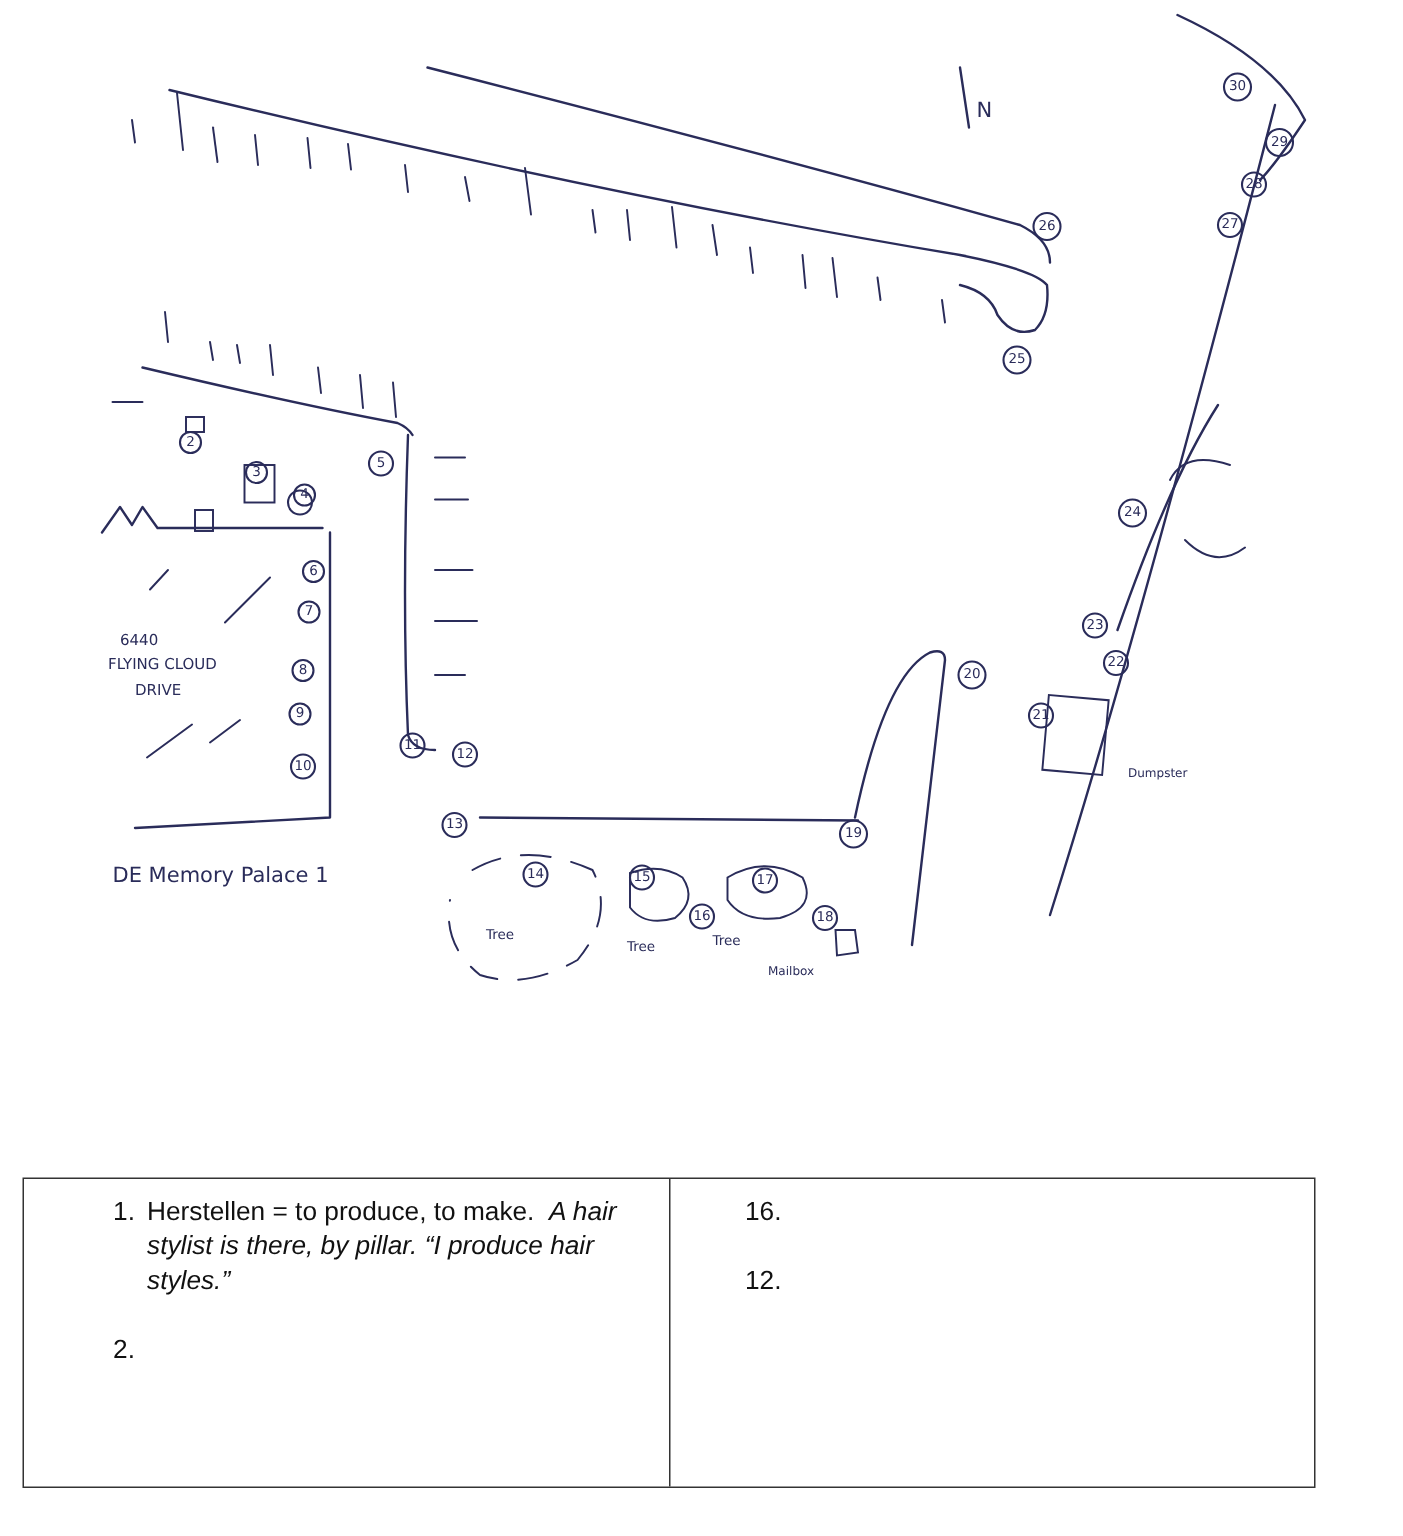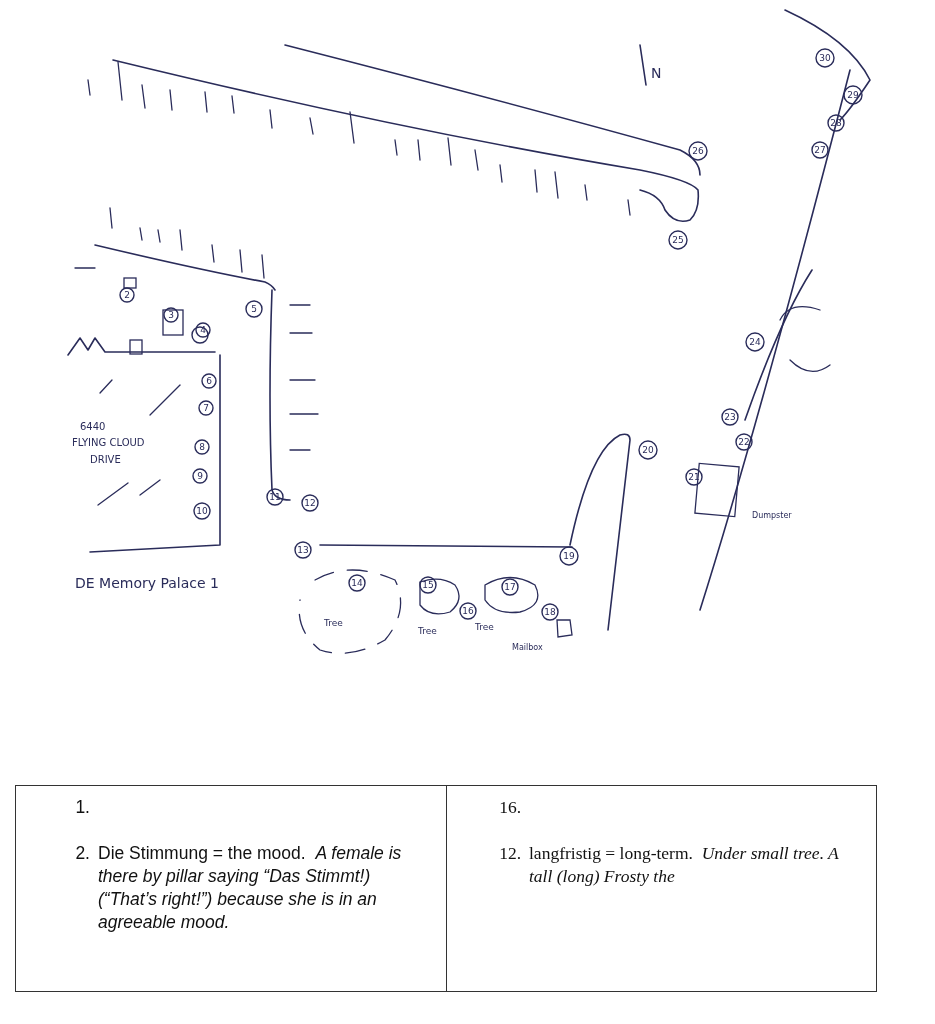--- a/index.html
+++ b/index.html
@@ -6,21 +6,21 @@
   body { width:935px; height:1024px; position:relative; overflow:hidden; font-family:"Liberation Sans", sans-serif; }
   #sketch { position:absolute; left:0; top:0; width:935px; height:770px; }
   #sketch svg { width:935px; height:770px; display:block; }
   .ink { fill:none; stroke:#2a2c5a; stroke-width:1.6; stroke-linecap:round; stroke-linejoin:round; }
   .ink-thin { fill:none; stroke:#2a2c5a; stroke-width:1.3; stroke-linecap:round; }
   .ink-text { fill:#2a2c5a; font-family:"DejaVu Sans", sans-serif; }
   .mark circle { fill:none; stroke:#2a2c5a; stroke-width:1.4; }
   .mark text { fill:#2a2c5a; font-family:"DejaVu Sans", sans-serif; font-size:9px; text-anchor:middle; dominant-baseline:central; }
   #notes { position:absolute; left:15px; top:785px; width:862px; height:207px; border:1.5px solid #333; box-sizing:border-box; display:flex; }
   .col { width:50%; box-sizing:border-box; padding:10px 12px 0 40px; font-size:17.5px; line-height:23px; color:#111; }
-  .col + .col { border-left:1.5px solid #333;font-family:Liberation Serif, serif; }
+  .col + .col { border-left:1.5px solid #333; }
   .entry { display:flex; margin-bottom:23px; }
   .num { width:34px; flex:none; text-align:right; padding-right:8px; }
   .txt { flex:1; }
   .txt em { font-style:italic; }
 </style>
 </head>
 <body>
 
 <div id="sketch">
 <svg viewBox="0 0 935 770" xmlns="http://www.w3.org/2000/svg">
@@ -228,28 +228,27 @@
           <text x="825" y="58">30</text>
         </g>
   </g>
 </svg>
 </div>
 
 <div id="notes">
   <div class="col">
     <div class="entry">
       <span class="num">1.</span>
+      <span class="txt"><span>Herstellen = to produce, to make.</span>&nbsp;&nbsp;<em>A hair stylist is there, by pillar. “I produce hair styles.”</em></span>
     </div>
     <div class="entry">
       <span class="num">2.</span>
-      <span class="txt"><span>Die Stimmung = the mood.</span>&nbsp;&nbsp;<em>A female is there by pillar saying “Das Stimmt!) (“That’s right!”) because she is in an agreeable mood.</em></span>
     </div>
   </div>
   <div class="col">
     <div class="entry">
       <span class="num">16.</span>
     </div>
     <div class="entry">
       <span class="num">12.</span>
-      <span class="txt"><span>langfristig = long-term.</span>&nbsp;&nbsp;<em>Under small tree. A tall (long) Frosty the</em></span>
     </div>
   </div>
 </div>
 
 </body></html>

